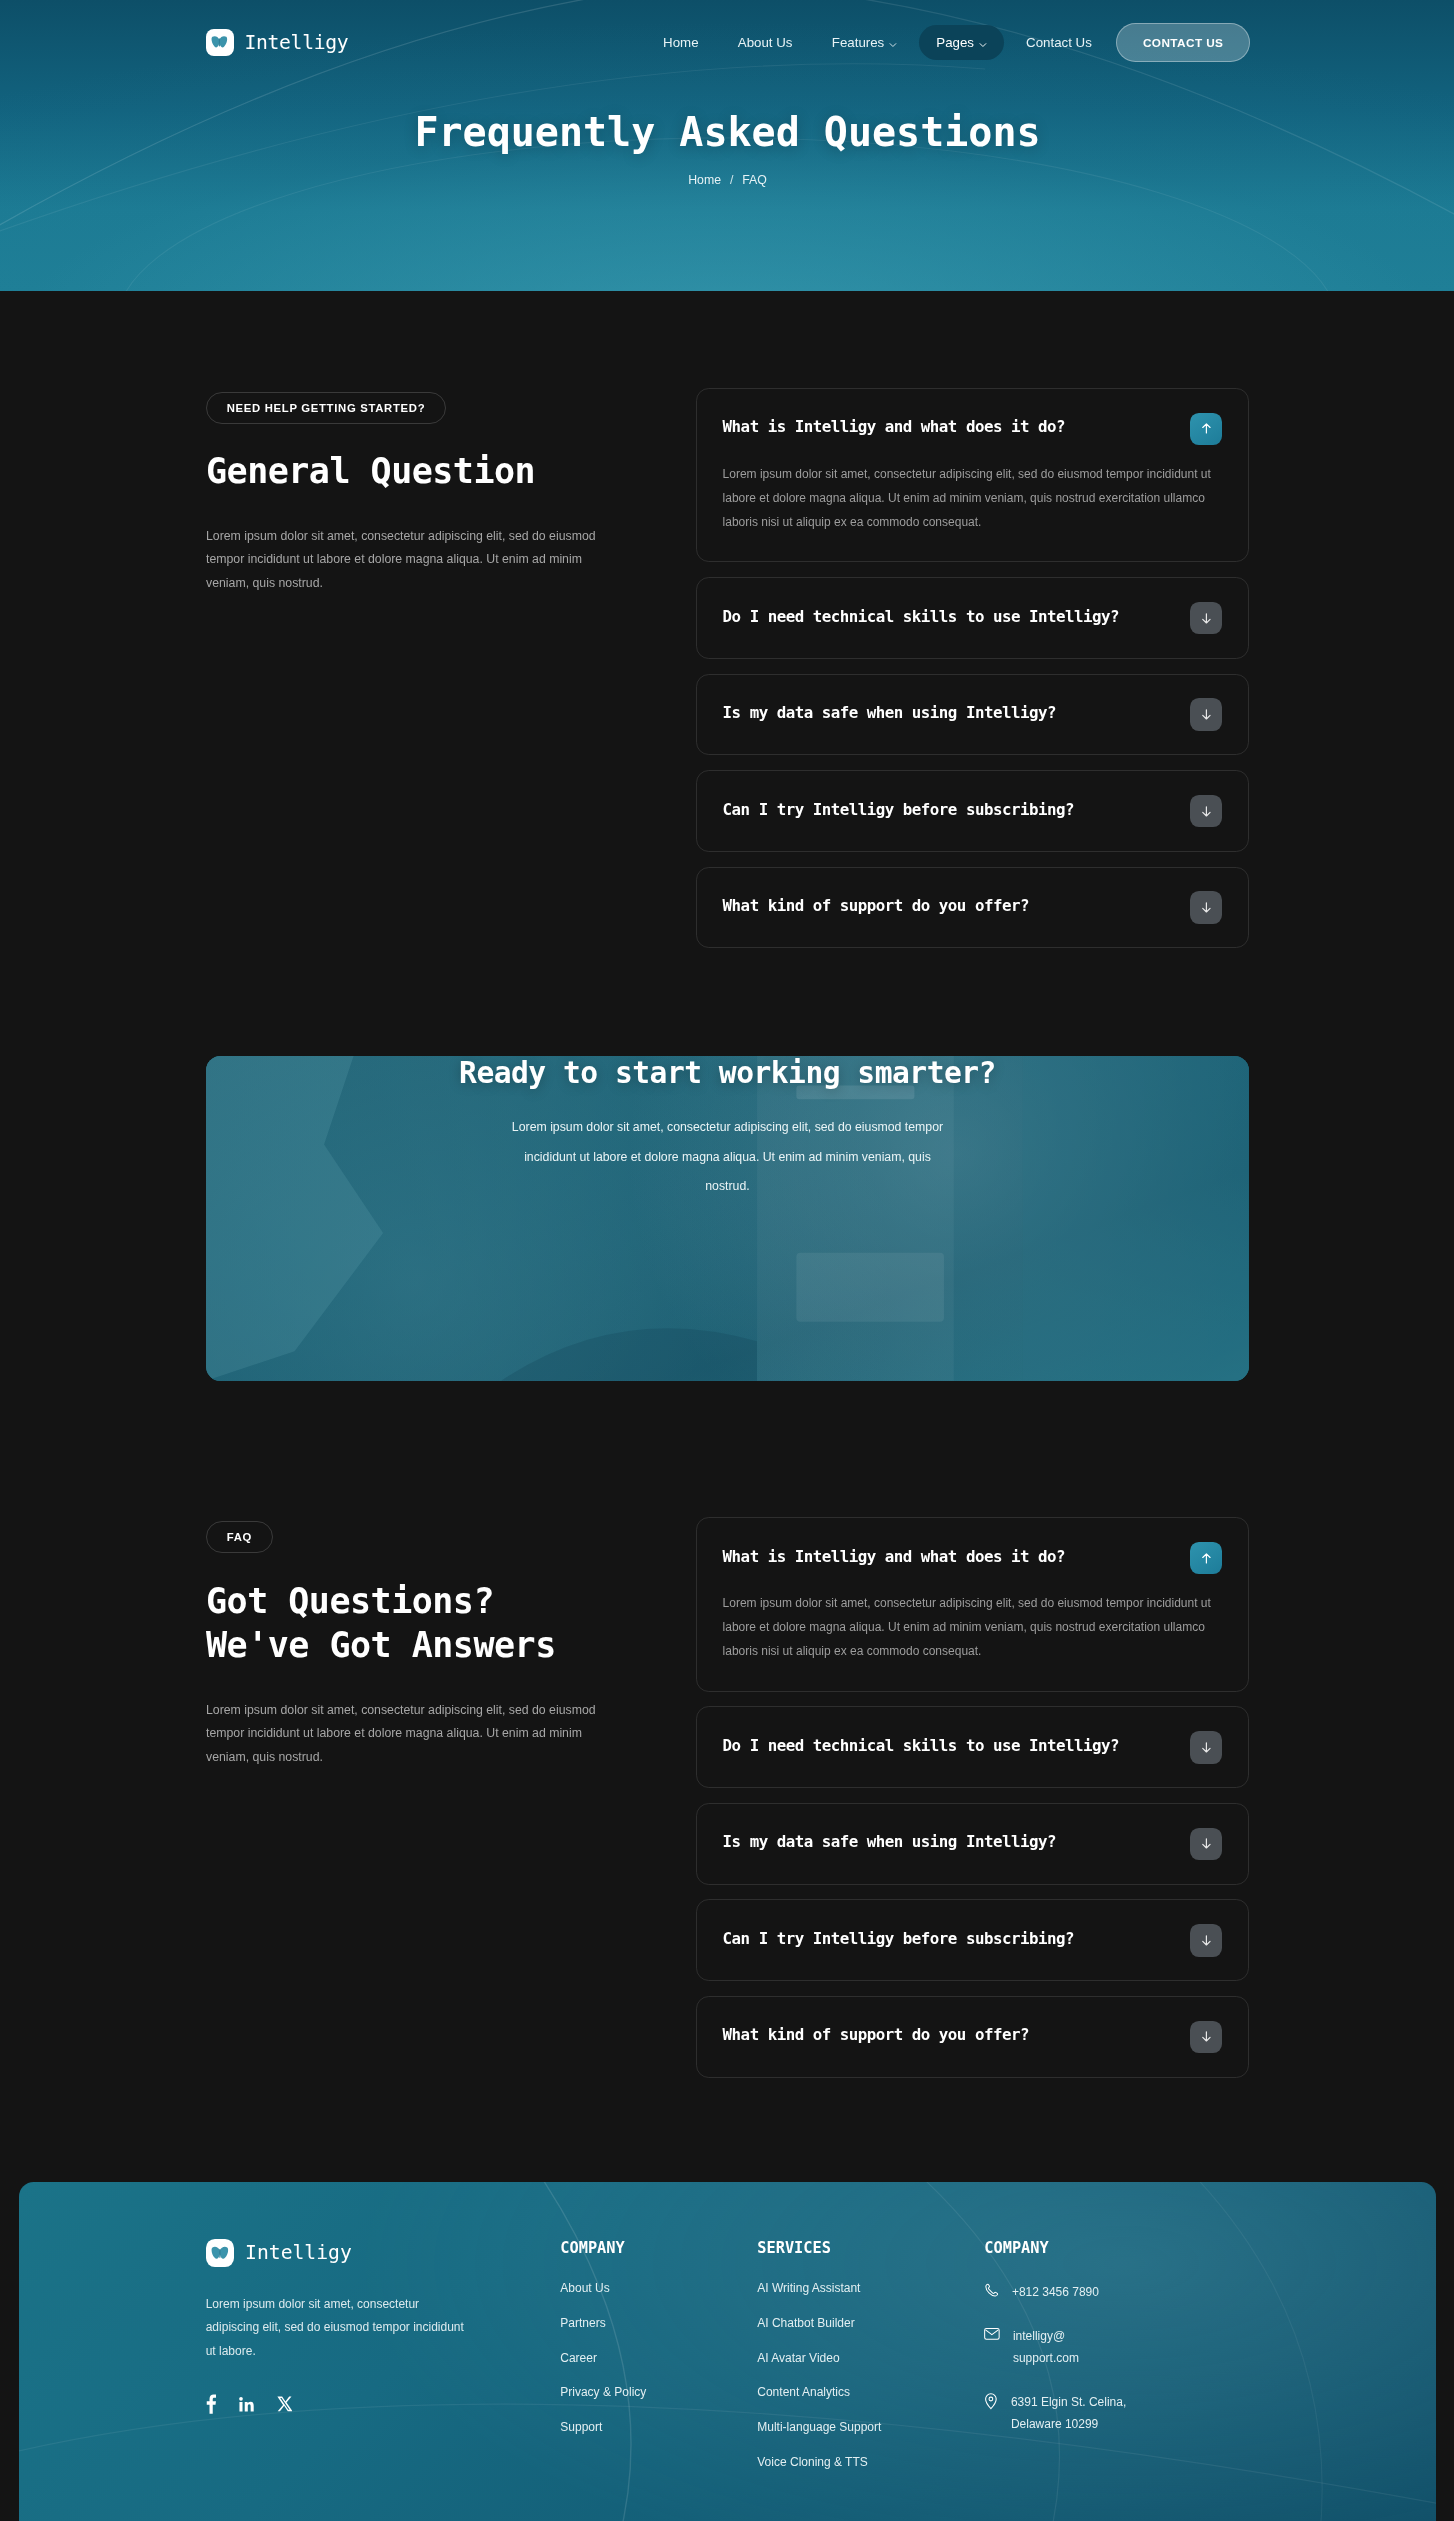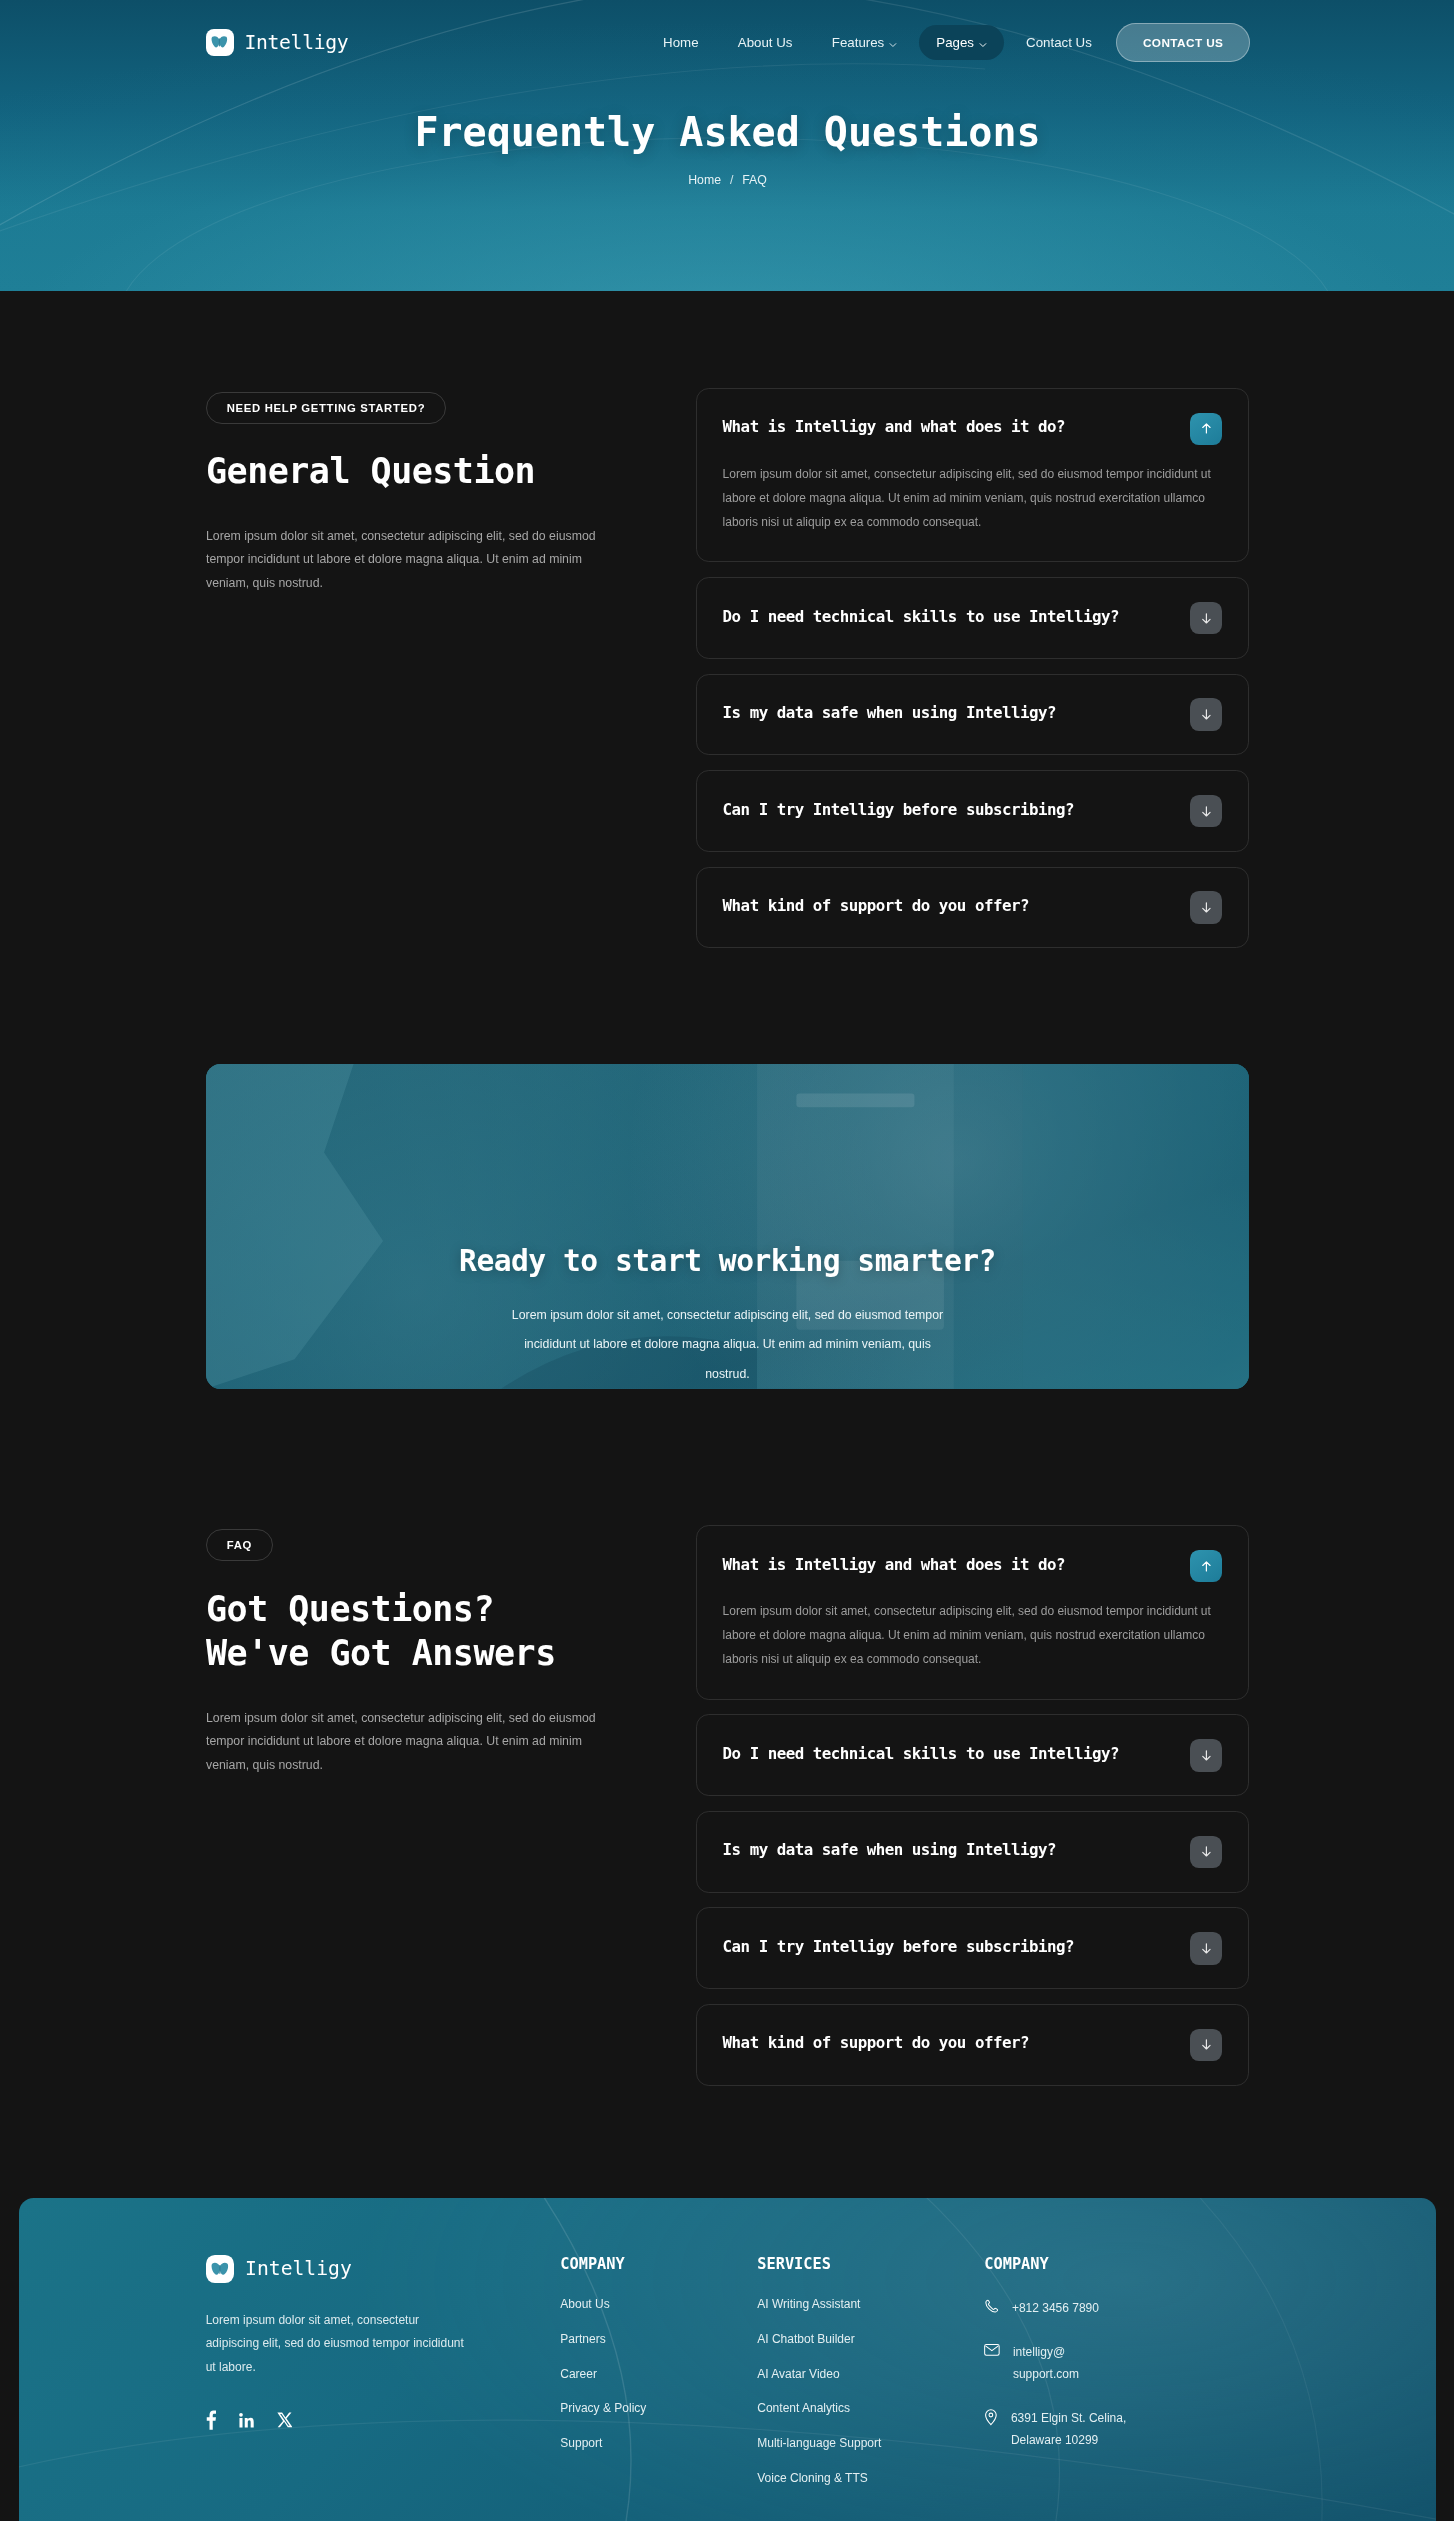--- a/index.html
+++ b/index.html
@@ -107,21 +107,21 @@
     gap:8.9px;
     font-size:12.3px;
     color:#e6f2f5;
   }
   .crumbs .sep { color:#cfe4ea; }
   .crumbs a { color:#e6f2f5; text-decoration:none; cursor:pointer; }
 
   
   .section {
     display:flex;
-    padding:8px 206px;
+    padding:0 206px;
     gap:0;
   }
   .sec-left { width:414px; flex:none; padding-top:3.9px; }
   .sec-right { flex:1; padding-left:76px; }
 
   .pill {
     display:inline-block;
     border:1px solid #3a3a3a;
     border-radius:19.7px;
     color:#ffffff;
@@ -188,21 +188,21 @@
   
   .cta-wrap { padding:0 206px; }
   .cta {
     position:relative;
     border-radius:14.8px;
     overflow:hidden;
     height:325px;
     display:flex;
     flex-direction:column;
     align-items:center;
-    justify-content:flex-end;
+    justify-content:flex-start;
     background:#15606f;
   }
   .cta-photo {
     position:absolute; inset:0;
     background:
       linear-gradient(110deg, rgba(25,90,110,0.55) 0%, rgba(20,80,100,0.25) 45%, rgba(30,100,120,0.5) 100%),
       radial-gradient(circle at 72% 30%, rgba(150,190,200,0.38) 0%, rgba(0,0,0,0) 42%),
       radial-gradient(circle at 20% 70%, rgba(90,160,175,0.45) 0%, rgba(0,0,0,0) 55%),
       linear-gradient(160deg, #2a6f80 0%, #1d6579 35%, #175a6e 70%, #2b7e8f 100%);
   }

